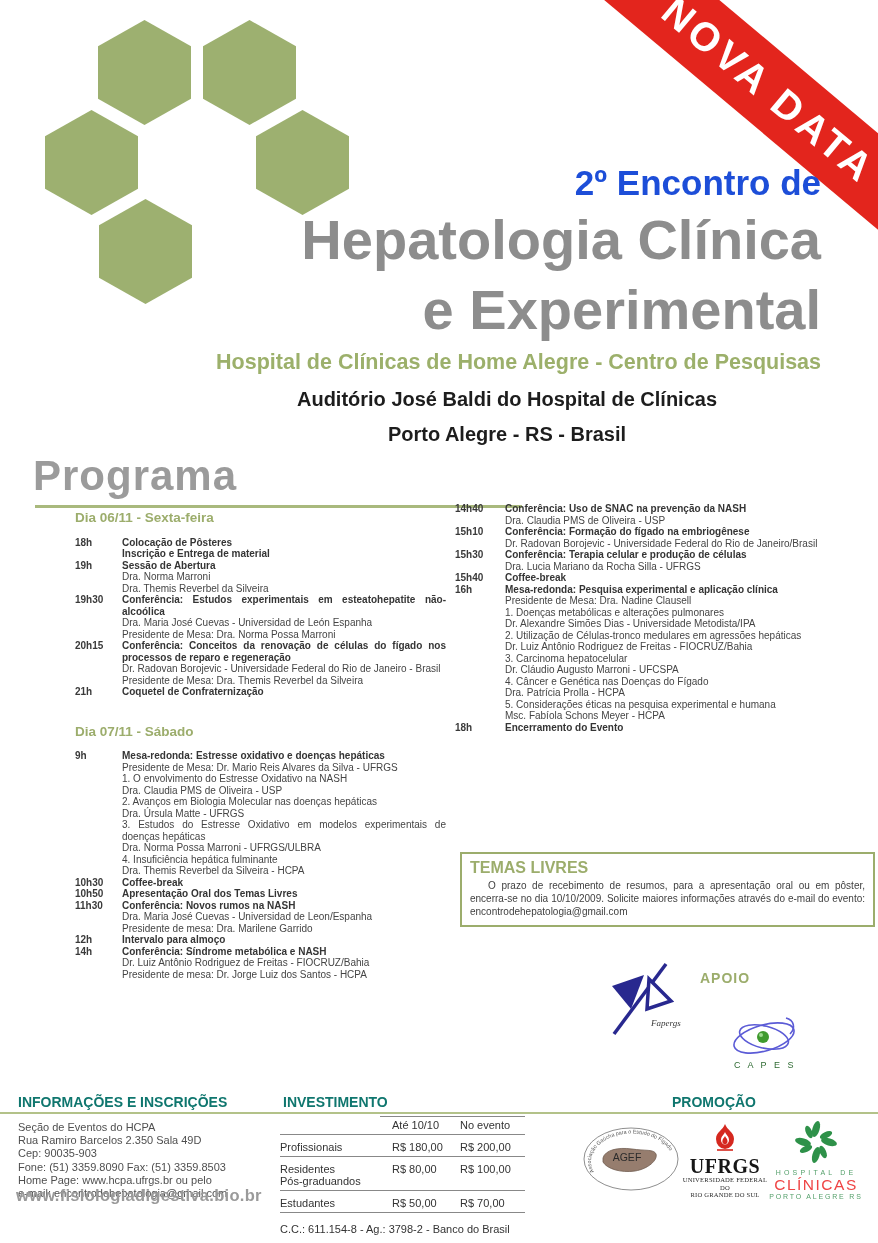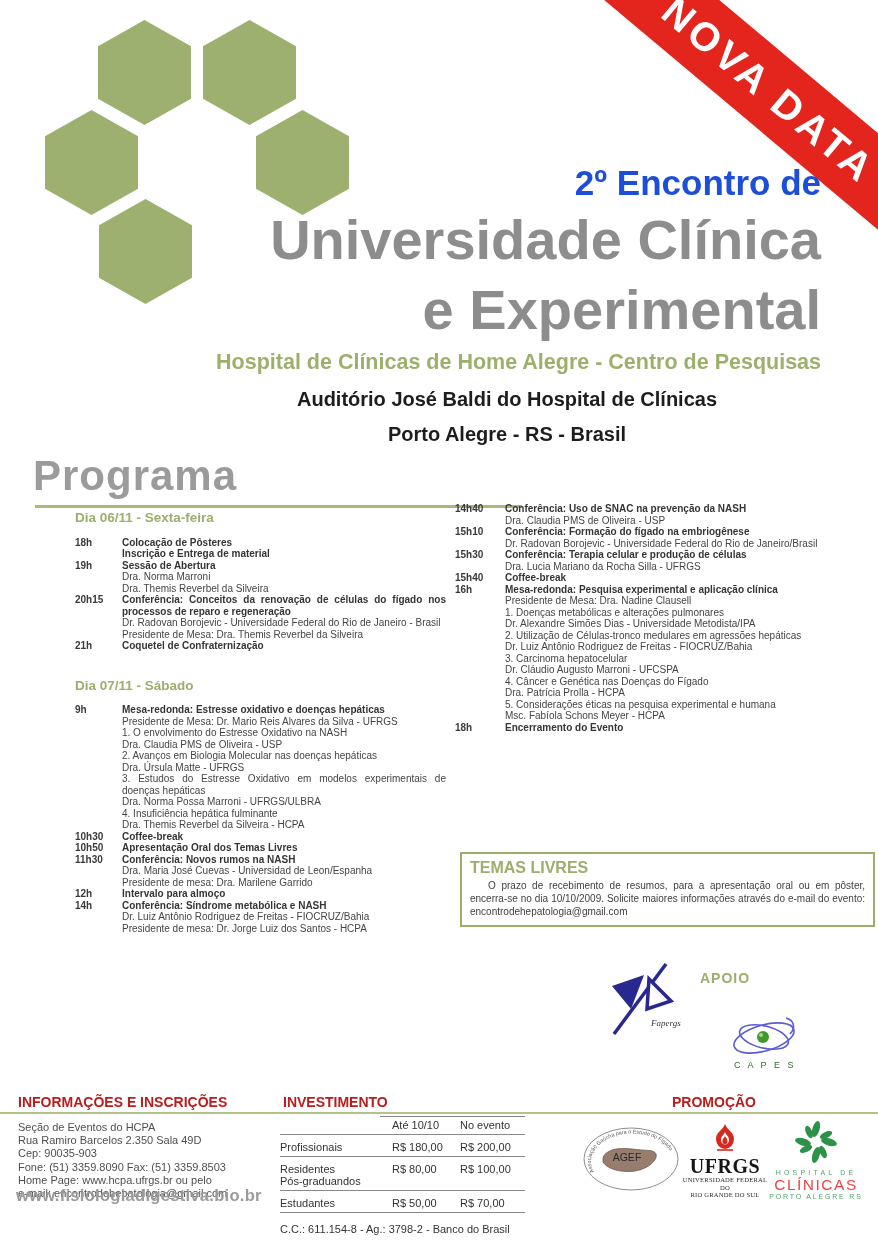--- a/index.html
+++ b/index.html
@@ -58,21 +58,21 @@
   }
   .temas-title { color:#9cad6c; font-weight:bold; font-size:16px; margin-bottom:2px; }
   .temas-body { font-size:10px; line-height:13px; color:#3f3f3f; text-align:justify; text-indent:18px; }
   
   .apoio-heading { position:absolute; left:560px; top:970px; width:330px; text-align:center;
     color:#9cad6c; font-weight:bold; font-size:14px; letter-spacing:1px; }
   .logo-fapergs { position:absolute; left:604px; top:960px; }
   .logo-capes   { position:absolute; left:726px; top:1012px; }
   
   .footer-line { position:absolute; left:0; top:1112px; width:878px; height:2px; background:#b3c289; }
-  .footer-heading { position:absolute; top:1094px; color:#b91c1c; font-weight:bold; font-size:14px; }
+  .footer-heading { position:absolute; top:1094px; color:#0f766e; font-weight:bold; font-size:14px; }
   .fh-info  { left:18px; }
   .fh-inv   { left:283px; }
   .fh-promo { left:672px; }
   .info-block { position:absolute; left:18px; top:1121px; font-size:11px; line-height:13.2px; color:#4f4f4f; }
   .website { position:absolute; left:16px; top:1186px; font-size:16.5px; font-weight:bold; color:#9a9a9a; letter-spacing:0.3px; }
   
   .inv-table { position:absolute; left:280px; top:1116px; width:245px; font-size:11px; color:#333; }
   .inv-row { display:flex; border-bottom:1px solid #888; padding:6px 0 3px 0; position:relative; }
   .inv-row.header { padding:3px 0 3px 0; }
   .inv-row.header::before { content:""; position:absolute; left:100px; right:0; top:0; height:1px; background:#888; }
@@ -101,21 +101,21 @@
     <div class="hex hex3"></div>
     <div class="hex hex4"></div>
     <div class="hex hex5"></div>
   </div>
 
   <div class="ribbon">
     <span>NOVA DATA</span>
   </div>
 
   <div class="pretitle">2º Encontro de</div>
-  <div class="title1">Universidade Clínica</div>
+  <div class="title1">Hepatologia Clínica</div>
   <div class="title2">e Experimental</div>
   <div class="subtitle">Hospital de Clínicas de Home Alegre - Centro de Pesquisas</div>
   <div class="venue1">Auditório José Baldi do Hospital de Clínicas</div>
   <div class="venue2">Porto Alegre - RS - Brasil</div>
 
   <div class="programa">Programa</div>
   <div class="programa-line"></div>
 
   <div class="prog-col left" id="col-left">
       <div class="day-header">Dia 06/11 - Sexta-feira</div>
@@ -125,20 +125,28 @@
           <div class="prog-line bold">Colocação de Pôsteres</div>
           <div class="prog-line bold">Inscrição e Entrega de material</div>
         </div>
       </div>
       <div class="prog-item">
         <div class="prog-time">19h</div>
         <div class="prog-body">
           <div class="prog-line bold">Sessão de Abertura</div>
           <div class="prog-line">Dra. Norma Marroni</div>
           <div class="prog-line">Dra. Themis Reverbel da Silveira</div>
+        </div>
+      </div>
+      <div class="prog-item">
+        <div class="prog-time">19h30</div>
+        <div class="prog-body">
+          <div class="prog-line bold">Conferência: Estudos experimentais em esteatohepatite não-alcoólica</div>
+          <div class="prog-line">Dra. Maria José Cuevas - Universidad de León Espanha</div>
+          <div class="prog-line">Presidente de Mesa: Dra. Norma Possa Marroni</div>
         </div>
       </div>
       <div class="prog-item">
         <div class="prog-time">20h15</div>
         <div class="prog-body">
           <div class="prog-line bold">Conferência: Conceitos da renovação de células do fígado nos processos de reparo e regeneração</div>
           <div class="prog-line">Dr. Radovan Borojevic - Universidade Federal do Rio de Janeiro - Brasil</div>
           <div class="prog-line">Presidente de Mesa: Dra. Themis Reverbel da Silveira</div>
         </div>
       </div>

